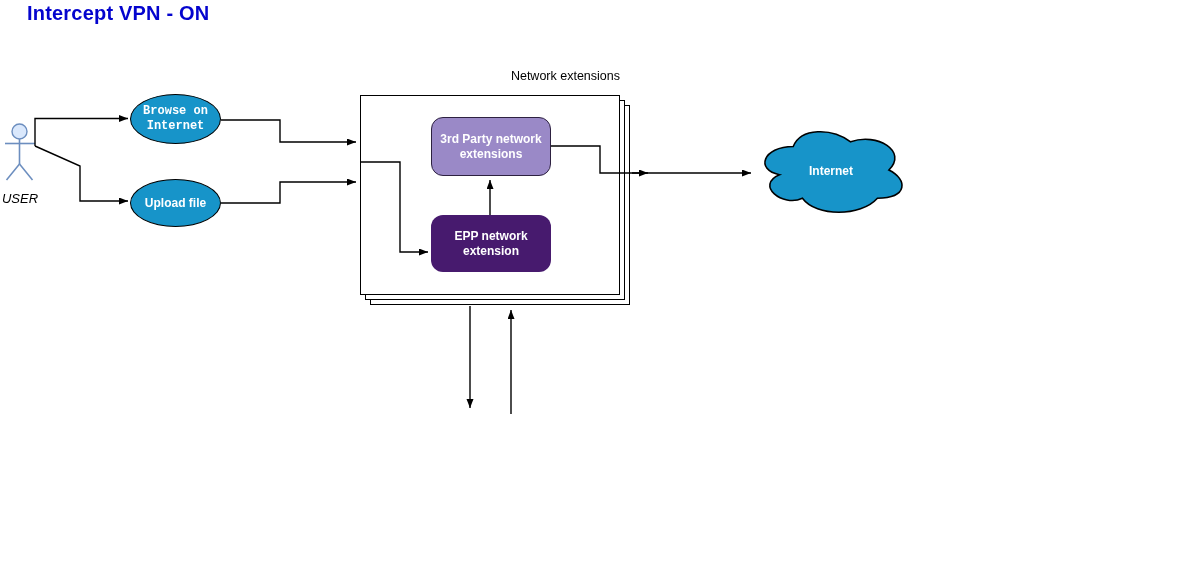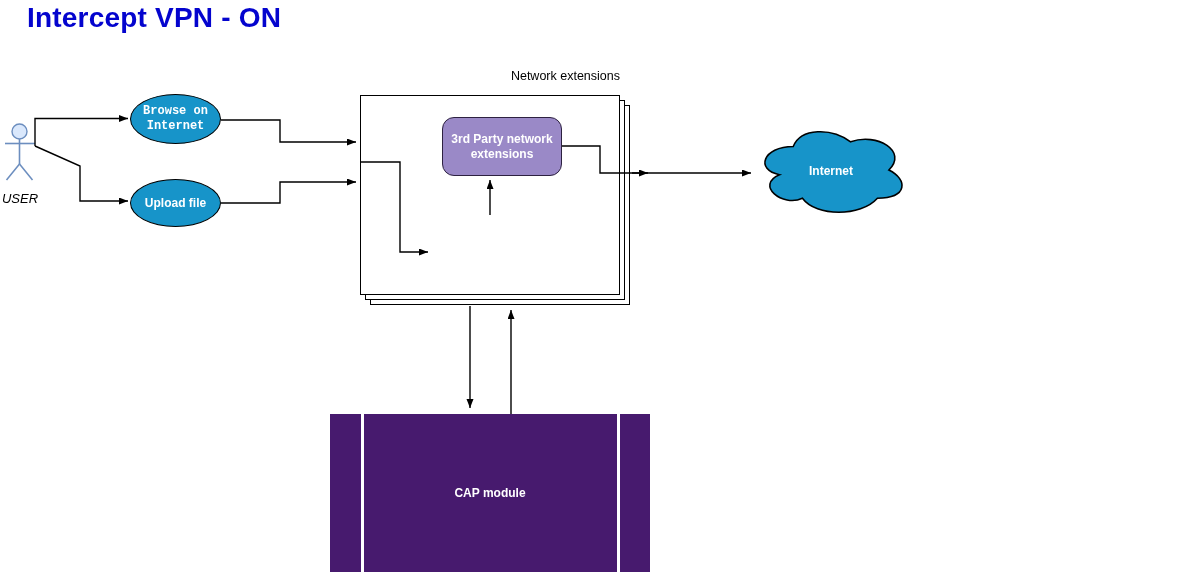--- a/index.html
+++ b/index.html
@@ -2,21 +2,21 @@
 <html style="--c-title: #0404CE; --c-node_blue: #1794C9; --c-node_dark_purple: #471A6E; --c-node_light_purple: #9A89C7; --c-actor_stroke: #6C8EBF; --c-actor_head_fill: #DAE8FC; --c-connector: #000000;"><head>
 <meta charset="utf-8">
 <style>
   html,body{margin:0;padding:0;background:#fff;}
   #canvas{
     position:relative;width:1180px;height:576px;background:#fff;overflow:hidden;
     font-family:"Liberation Sans", sans-serif;
   }
   .abs{position:absolute;}
   #page-title{
-    left:27px;top:2px;font-size:28px;font-weight:bold;color:var(--c-title);
+    left:27px;top:2px;font-size:20px;font-weight:bold;color:var(--c-title);
     white-space:nowrap;letter-spacing:0.2px;
   }
   
   .stack-layer{background:#fff;border:1px solid #000;width:260px;height:200px;box-sizing:border-box;}
   #stack-l3{left:370px;top:105px;}
   #stack-l2{left:365px;top:100px;}
   #stack-l1{left:360px;top:95px;}
   #net-ext-label{
     left:360px;top:69px;width:260px;text-align:right;font-size:12.5px;color:#000;
   }
@@ -27,21 +27,21 @@
   .actor-head{fill:var(--c-actor_head_fill);stroke:var(--c-actor_stroke);stroke-width:1.4;}
   .cloud-shape{fill:var(--c-node_blue);stroke:#000;stroke-width:1.6;}
   
   .node-label{display:flex;align-items:center;justify-content:center;text-align:center;
     color:#fff;font-size:12px;font-weight:bold;line-height:1.25;box-sizing:border-box;}
   .usecase{background:var(--c-node_blue);border:1.5px solid #000;border-radius:50%;padding:0 8px;}
   #usecase-browse{left:130px;top:94px;width:91px;height:50px;font-family:Liberation Mono, monospace;}
   #usecase-upload{left:130px;top:179px;width:91px;height:48px;text-align:center;}
   .rounded-node{border-radius:12px;padding:0 6px;}
   #node-third-party{left:431px;top:117px;width:120px;height:59px;
-    background:var(--c-node_light_purple);border:1px solid #2d2140;margin-left:11px;}
+    background:var(--c-node_light_purple);border:1px solid #2d2140;}
   #node-epp{left:431px;top:215px;width:120px;height:57px;background:var(--c-node_dark_purple);}
   #cloud-label{left:791px;top:163px;width:80px;height:16px;}
   #actor-label{left:0px;top:191px;width:40px;text-align:center;font-size:13px;color:#000;font-style:italic;}
   
   #cap-module{left:330px;top:414px;width:320px;height:158px;background:var(--c-node_dark_purple);}
   .cap-bar{position:absolute;top:0;bottom:0;width:2.5px;background:#fff;}
   #cap-bar-left{left:31px;}
   #cap-bar-right{left:287px;}
 </style>
 </head>
@@ -97,24 +97,22 @@
   <div id="usecase-browse" class="abs usecase node-label">
     <span>Browse on Internet</span>
   </div>
   <div id="usecase-upload" class="abs usecase node-label">
     <span>Upload file</span>
   </div>
 
   <div id="node-third-party" class="abs rounded-node node-label">
     <span>3rd Party network extensions</span>
   </div>
+  <div id="node-epp" class="abs rounded-node node-label">
+    <span>EPP network extension</span>
+  </div>
 
   <div id="cloud-label" class="abs node-label">
     <span>Internet</span>
   </div>
 
-  <div id="cap-module" class="abs node-label">
-    <div id="cap-bar-left" class="cap-bar"></div>
-    <div id="cap-bar-right" class="cap-bar"></div>
-    <span>CAP module</span>
-  </div>
 
 </div>
 
 </body></html>

